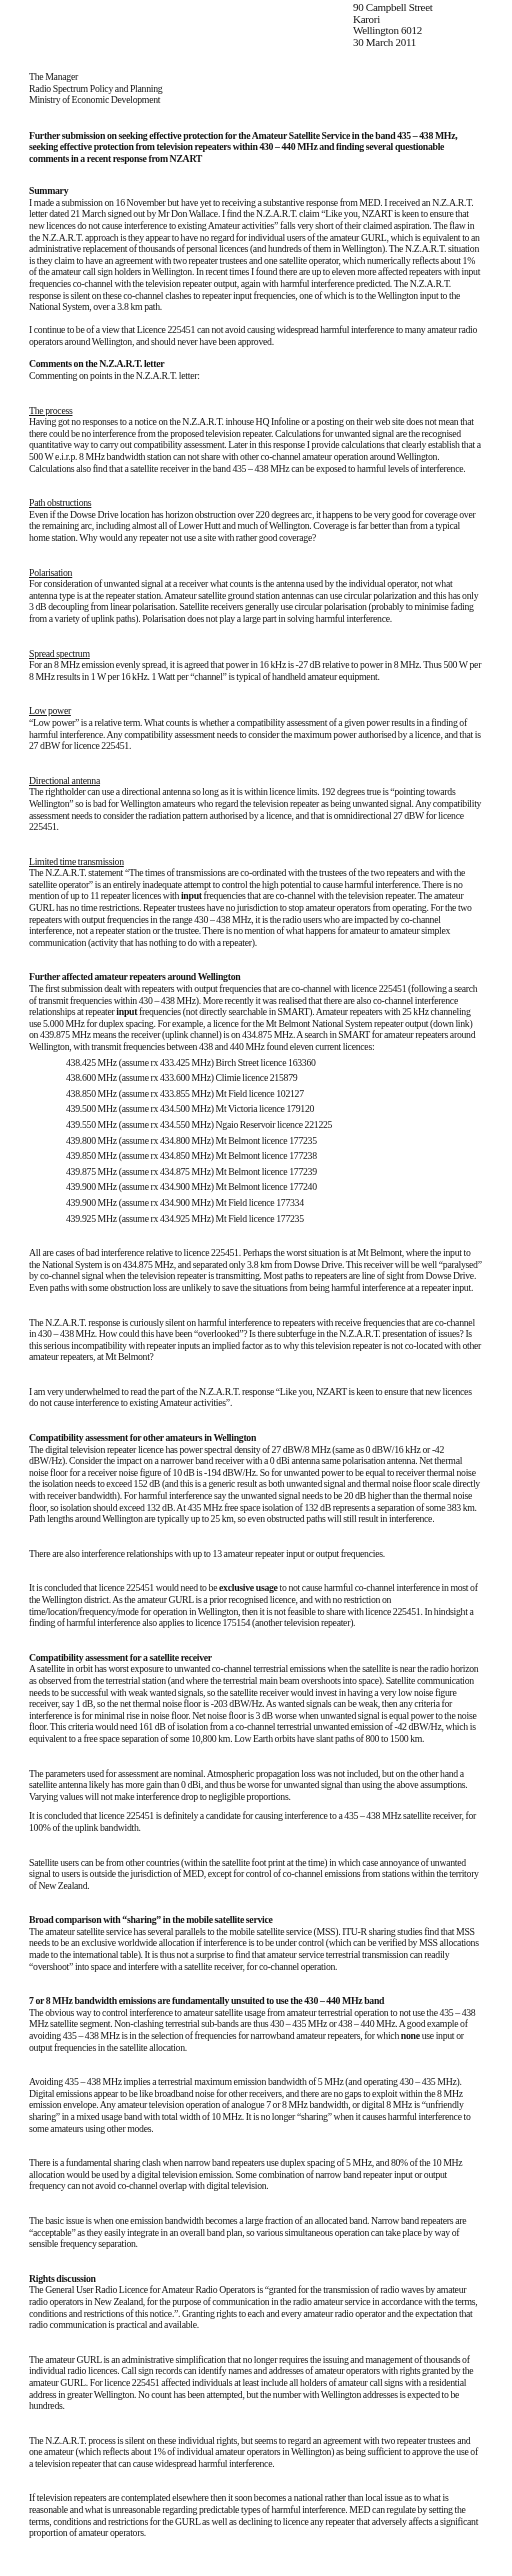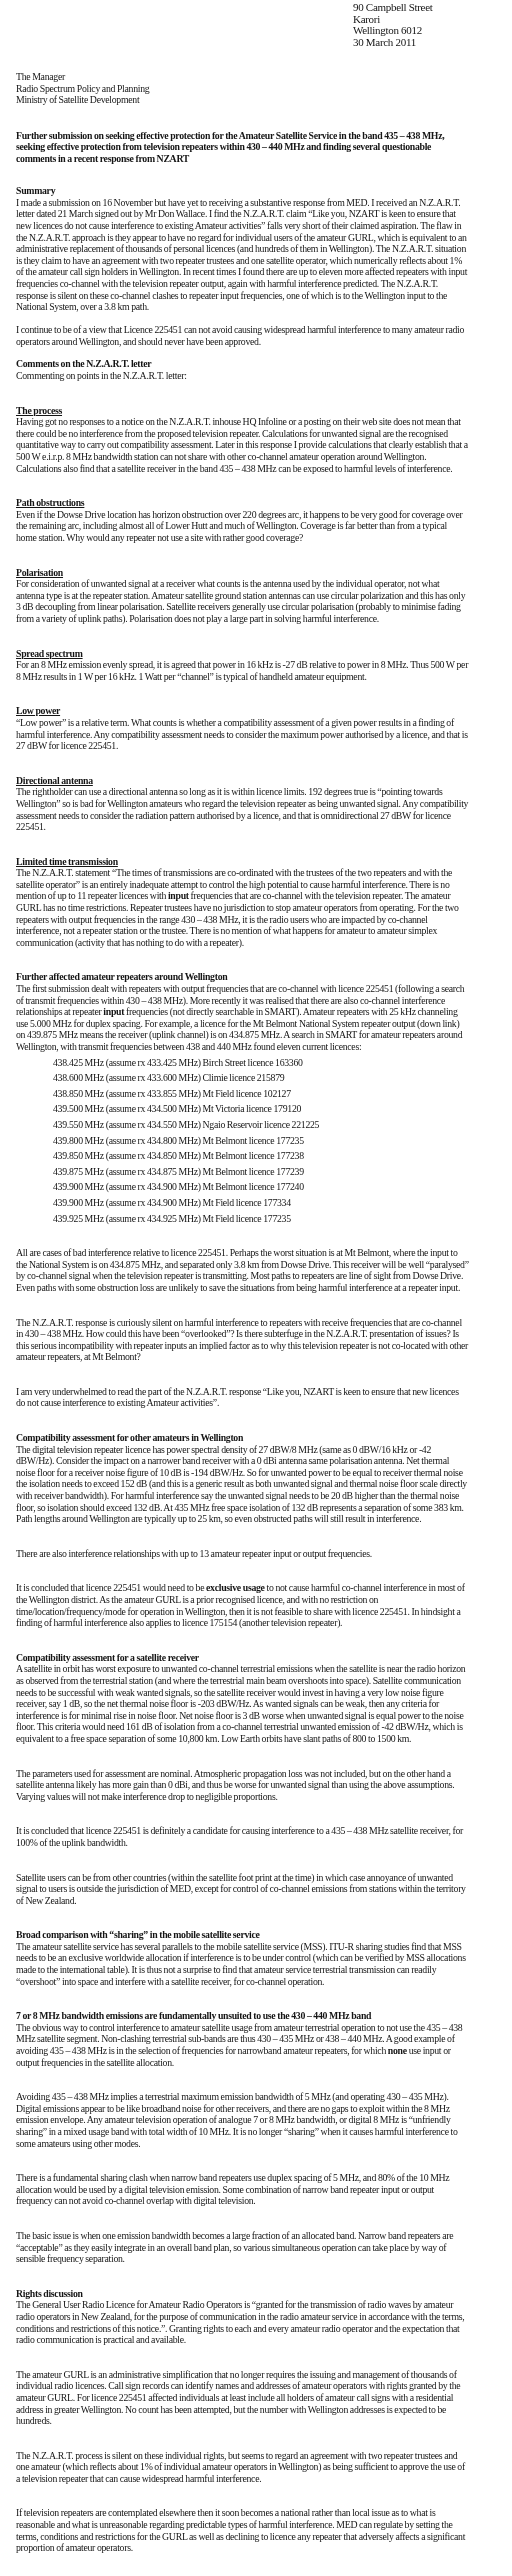--- a/index.html
+++ b/index.html
@@ -6,41 +6,41 @@
   body {
     width: 512px;
     height: 2604px;
     position: relative;
     font-family: "Liberation Serif", "DejaVu Serif", serif;
     color: #151515;
     overflow: hidden;
   }
   .page {
     position: absolute;
-    left: 16px;
+    left: 29px;
     top: 0;
     width: 453px;
     font-size: 9.8px;
     line-height: 11.6px;
     letter-spacing: -0.3px;
     word-spacing: -0.3px;
   }
   .address {
     position: absolute;
     left: 353px;
     top: 2px;
     font-size: 11px;
     line-height: 11.6px;
     letter-spacing: -0.3px;
   }
   .recipient { margin-top: 71px; }
   .title-block { margin-top: 24px; font-weight: bold; }
   .section { margin-top: 11.3px; }
   .section-heading { font-weight: bold; }
-  .sub-heading { text-decoration: underline; font-weight: bold; }
+  .sub-heading { text-decoration: underline; }
   p { margin: 0; }
   p + p.gap, .gap { margin-top: 11.3px; }
   .freq-list { margin: 0; padding-left: 33px; list-style: none; }
   .freq-list li { margin: 4px; }
   strong { font-weight: bold; }
 </style>
 </head>
 <body>
 
 <div class="address">
@@ -48,21 +48,21 @@
   <div>Karori</div>
   <div>Wellington 6012</div>
   <div>30 March 2011</div>
 </div>
 
 <div class="page">
 
   <div class="recipient">
     <div>The Manager</div>
     <div>Radio Spectrum Policy and Planning</div>
-    <div>Ministry of Satellite Development</div>
+    <div>Ministry of Economic Development</div>
   </div>
 
   <div class="title-block">Further submission on seeking effective protection for the Amateur Satellite Service in the band 435 – 438 MHz, seeking effective protection from television repeaters within 430 – 440 MHz and finding several questionable comments in a recent response from NZART</div>
 
   <div class="section" style="margin-top:20.6px">
     <div class="section-heading">Summary</div>
     <p>I made a submission on 16 November but have yet to receiving a substantive response from MED.  I received an N.Z.A.R.T. letter dated 21 March signed out by Mr Don Wallace.  I find the N.Z.A.R.T. claim “Like you, NZART is keen to ensure that new licences do not cause interference to existing Amateur activities” falls very short of their claimed aspiration.  The flaw in the N.Z.A.R.T. approach is they appear to have no regard for individual users of the amateur GURL, which is equivalent to an administrative replacement of thousands of personal licences (and hundreds of them in Wellington).  The N.Z.A.R.T. situation is they claim to have an agreement with two repeater trustees and one satellite operator, which numerically reflects about 1% of the amateur call sign holders in Wellington.  In recent times I found there are up to eleven more affected repeaters with input frequencies co-channel with the television repeater output, again with harmful interference predicted.  The N.Z.A.R.T. response is silent on these co-channel clashes to repeater input frequencies, one of which is to the Wellington input to the National System, over a 3.8 km path.</p>
     <p class="gap">I continue to be of a view that Licence 225451 can not avoid causing widespread harmful interference to many amateur radio operators around Wellington, and should never have been approved.</p>
   </div>
 
@@ -131,21 +131,21 @@
     <div class="section-heading">Compatibility assessment for other amateurs in Wellington</div>
     <p>The digital television repeater licence has power spectral density of 27 dBW/8 MHz (same as 0 dBW/16 kHz or -42 dBW/Hz).  Consider the impact on a narrower band receiver with a 0 dBi antenna same polarisation antenna.  Net thermal noise floor for a receiver noise figure of 10 dB is -194 dBW/Hz.  So for unwanted power to be equal to receiver thermal noise the isolation needs to exceed 152 dB (and this is a generic result as both unwanted signal and thermal noise floor scale directly with receiver bandwidth).  For harmful interference say the unwanted signal needs to be 20 dB higher than the thermal noise floor, so isolation should exceed 132 dB.  At 435 MHz free space isolation of 132 dB represents a separation of some 383 km.  Path lengths around Wellington are typically up to 25 km, so even obstructed paths will still result in interference.</p>
     <p style="margin-top:23px">There are also interference relationships with up to 13 amateur repeater input or output frequencies.</p>
     <p style="margin-top:23px"><span>It is concluded that licence 225451 would need to be </span><strong>exclusive usage</strong><span> to not cause harmful co-channel interference in most of the Wellington district.  As the amateur GURL is a prior recognised licence, and with no restriction on time/location/frequency/mode for operation in Wellington, then it is not feasible to share with licence 225451.   In hindsight a finding of harmful interference also applies to licence 175154 (another television repeater).</span></p>
   </div>
 
   <div class="section" style="margin-top:23px">
     <div class="section-heading">Compatibility assessment for a satellite receiver</div>
     <p>A satellite in orbit has worst exposure to unwanted co-channel terrestrial emissions when the satellite is near the radio horizon as observed from the terrestrial station (and where the terrestrial main beam overshoots into space).  Satellite communication needs to be successful with weak wanted signals, so the satellite receiver would invest in having a very low noise figure receiver, say 1 dB, so the net thermal noise floor is -203 dBW/Hz.  As wanted signals can be weak, then any criteria for interference is for minimal rise in noise floor.  Net noise floor is 3 dB worse when unwanted signal is equal power to the noise floor.  This criteria would need 161 dB of isolation from a co-channel terrestrial unwanted emission of -42 dBW/Hz, which is equivalent to a free space separation of some 10,800 km.  Low Earth orbits have slant paths of 800 to 1500 km.</p>
     <p style="margin-top:23px">The parameters used for assessment are nominal.  Atmospheric propagation loss was not included, but on the other hand a satellite antenna likely has more gain than 0 dBi, and thus be worse for unwanted signal than using the above assumptions.  Varying values will not make interference drop to negligible proportions.</p>
-    <p style="margin-top:23px">It is concluded that licence 225451 is definitely a candidate for causing interference to a 435 – 438 MHz satellite receiver, for 100% of the uplink bandwidth.</p>
+    <p style="margin-top:8px">It is concluded that licence 225451 is definitely a candidate for causing interference to a 435 – 438 MHz satellite receiver, for 100% of the uplink bandwidth.</p>
     <p style="margin-top:23px">Satellite users can be from other countries (within the satellite foot print at the time) in which case annoyance of unwanted signal to users is outside the jurisdiction of MED, except for control of co-channel emissions from stations within the territory of New Zealand.</p>
   </div>
 
   <div class="section" style="margin-top:23px">
     <div class="section-heading">Broad comparison with “sharing” in the mobile satellite service</div>
     <p>The amateur satellite service has several parallels to the mobile satellite service (MSS).  ITU-R sharing studies find that MSS needs to be an exclusive worldwide allocation if interference is to be under control (which can be verified by MSS allocations made to the international table).  It is thus not a surprise to find that amateur service terrestrial transmission can readily “overshoot” into space and interfere with a satellite receiver, for co-channel operation.</p>
   </div>
 
   <div class="section" style="margin-top:23px">
     <div class="section-heading">7 or 8 MHz bandwidth emissions are fundamentally unsuited to use the 430 – 440 MHz band</div>

